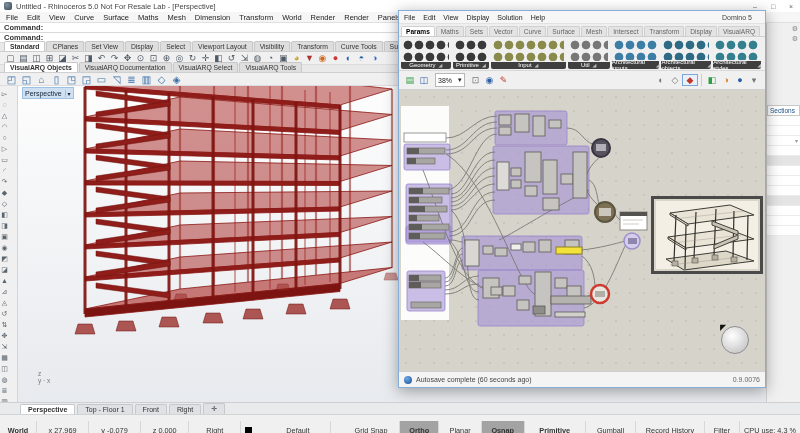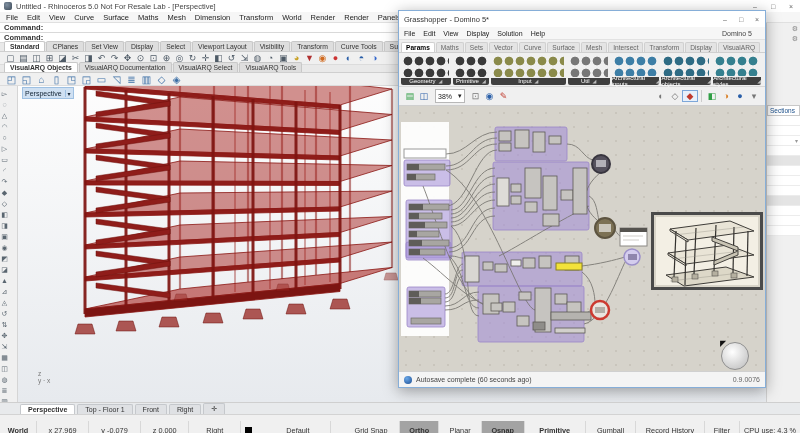--- a/index.html
+++ b/index.html
@@ -351,29 +351,20 @@
     <div class="rp-row"></div>
     <div class="rp-row"></div>
     <div class="rp-row"></div>
     <div class="rp-row hdr"></div>
     <div class="rp-row"></div>
     <div class="rp-row"></div>
     <div class="rp-row"></div>
   </div>
 
   <div class="gh abs">
-    <div class="gh-title">
-      <span>Grasshopper - Domino 5*</span>
-      <div class="winbtns">
-
-      <div class="winbtn">–</div>
-          <div class="winbtn">□</div>
-          <div class="winbtn">×</div>
-        </div>
-    </div>
     <div class="gh-menu">
       <span>File</span>
       <span>Edit</span>
       <span>View</span>
       <span>Display</span>
       <span>Solution</span>
       <span>Help</span>
       <span class="gh-doc">Domino 5</span>
     </div>
     <div class="gh-tabs">

